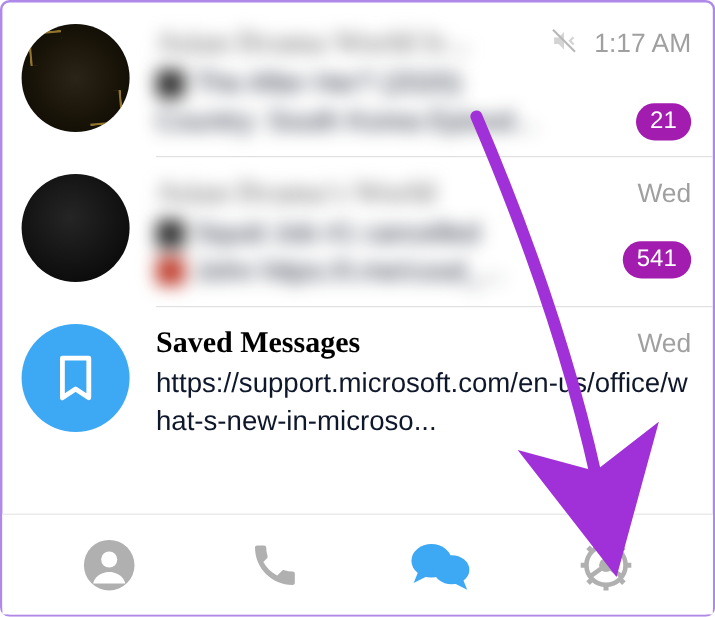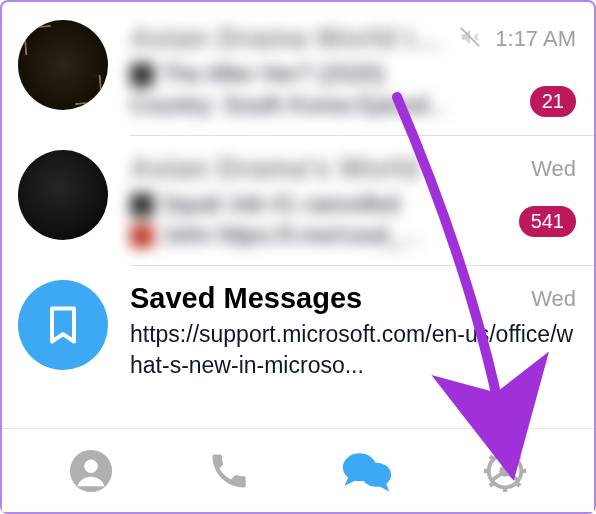--- a/index.html
+++ b/index.html
@@ -78,27 +78,28 @@
       flex: 1;
       min-width: 0;
       padding-top: 2px;
     }
     .chat-header {
       display: flex;
       align-items: center;
       margin-bottom: 4px;
     }
     .chat-title {
-      font-size: 29px;
+      font-size: 25px;
       font-weight: 600;
       color: #000;
       flex: 1;
       white-space: nowrap;
       overflow: hidden;
       text-overflow: ellipsis;
+      font-family: Liberation Serif, serif;
     }
     .blurred {
       filter: blur(7px);
       color: #888;
     }
     .mute-icon {
       color: #b8b8b8;
       margin: 0 8px;
       flex-shrink: 0;
     }
@@ -128,21 +129,21 @@
       width: 24px;
       height: 24px;
       border-radius: 4px;
       background: #333;
       flex-shrink: 0;
     }
     .mini-thumb.red { background: #c04030; }
     .badge {
       position: absolute;
       right: 18px;
-      background: #be185d;
+      background: #a21caf;
       color: #fff;
       border-radius: 18px;
       font-size: 20px;
       font-weight: 500;
       padding: 4px 12px;
       min-width: 36px;
       text-align: center;
     }
     .badge-top { top: 80px; }
     .badge-mid { top: 70px; }

